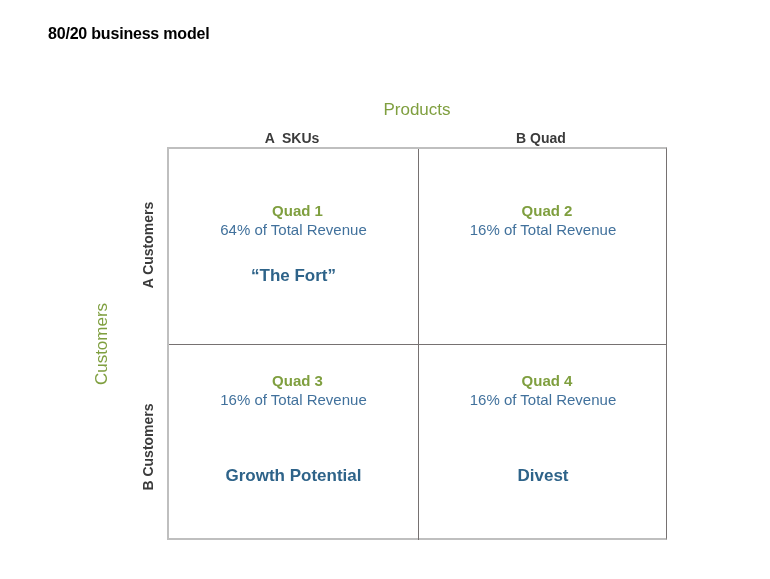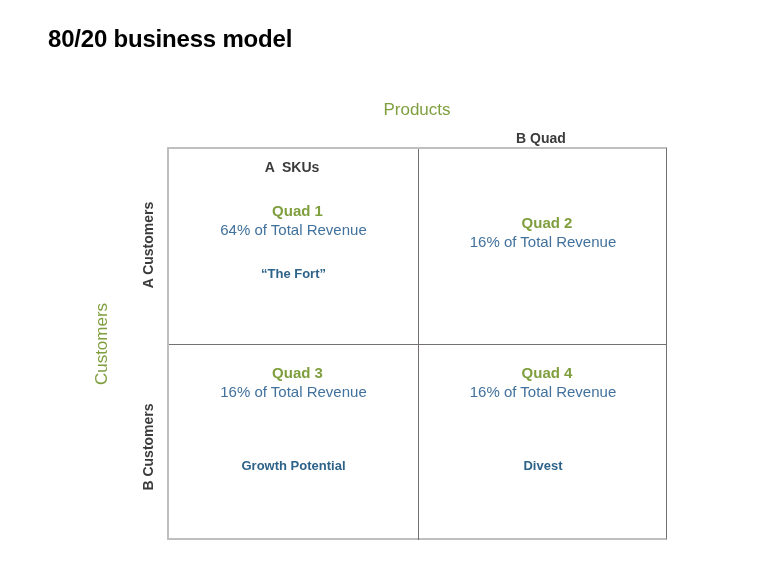--- a/index.html
+++ b/index.html
@@ -14,21 +14,21 @@
     overflow: hidden;
     font-family: "Liberation Sans", sans-serif;
     -webkit-font-smoothing: antialiased;
   }
 
   
   #slide-title {
     position: absolute;
     left: 48px;
     top: 25px;
-    font-size: 24px;
+    font-size: 16px;
     font-weight: bold;
     color: #000000;
     letter-spacing: -0.2px;
     white-space: nowrap;
   }
 
   
   #products-axis-label {
     position: absolute;
     left: 0;
@@ -56,21 +56,21 @@
   
   .col-header {
     position: absolute;
     top: 130px;
     font-size: 14px;
     font-weight: bold;
     color: #3b3b3b;
     text-align: center;
     white-space: pre;
   }
-  #col-header-a { left: 217px; width: 150px; margin-top: 29px; }
+  #col-header-a { left: 217px; width: 150px; }
   #col-header-b { left: 466px; width: 150px; }
 
   
   .row-header {
     position: absolute;
     left: 148px;
     font-size: 14px;
     font-weight: bold;
     color: #3b3b3b;
     white-space: nowrap;
@@ -109,48 +109,48 @@
     height: 1px;
     background: #767171;
   }
 
   .quadrant {
     position: absolute;
     box-sizing: border-box;
     text-align: center;
   }
   #quadrant-1 { left: 0;     top: 0;     width: 249px; height: 195px; }
-  #quadrant-2 { left: 250px; top: 0;     width: 248px; height: 195px; margin-top: 12px; }
+  #quadrant-2 { left: 250px; top: 0;     width: 248px; height: 195px; }
   #quadrant-3 { left: 0;     top: 196px; width: 249px; height: 195px; }
   #quadrant-4 { left: 250px; top: 196px; width: 248px; height: 195px; }
 
   .quad-title {
     font-size: 15px;
     font-weight: bold;
     color: #7f9f3f;
     line-height: 1.05;
     padding-left: 8px;
   }
   .quad-revenue {
     font-size: 15px;
     color: #41719c;
     line-height: 1.25;
     margin-top: 2px;
   }
   .quad-name {
-    font-size: 13px;
+    font-size: 17px;
     font-weight: bold;
     color: #2e6389;
     line-height: 1.2;
   }
   
   #quadrant-1 .quad-title, #quadrant-2 .quad-title { margin-top: 54px; }
   #quadrant-1 .quad-name,  #quadrant-2 .quad-name  { margin-top: 26px; }
   
-  #quadrant-3 .quad-title, #quadrant-4 .quad-title { margin-top: 20px; }
+  #quadrant-3 .quad-title, #quadrant-4 .quad-title { margin-top: 28px; }
   #quadrant-3 .quad-name,  #quadrant-4 .quad-name  { margin-top: 56px; }
 </style>
 </head>
 <body>
 
 <div id="slide-title">80/20 business model</div>
 
 <div id="products-axis-label">Products</div>
 <div id="customers-axis-label">Customers</div>
 

